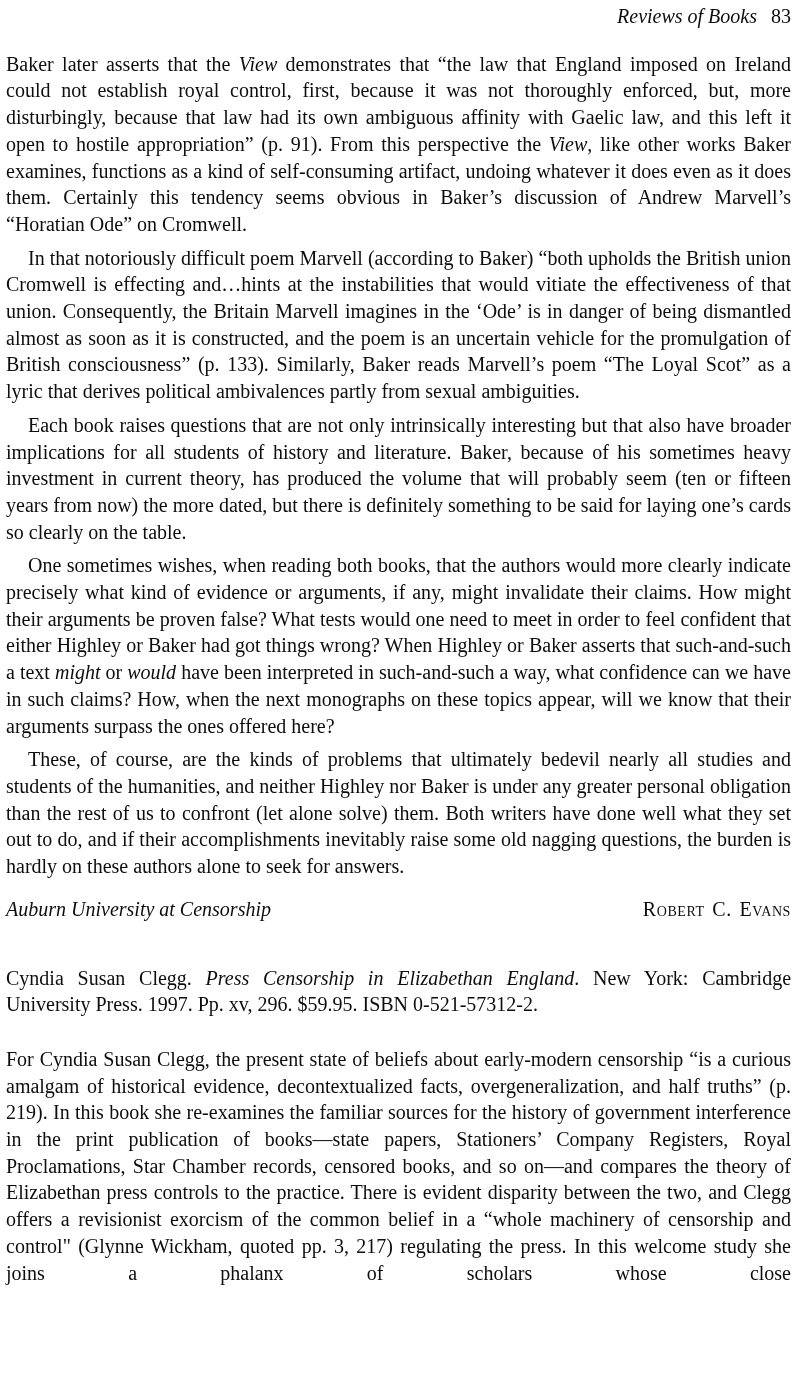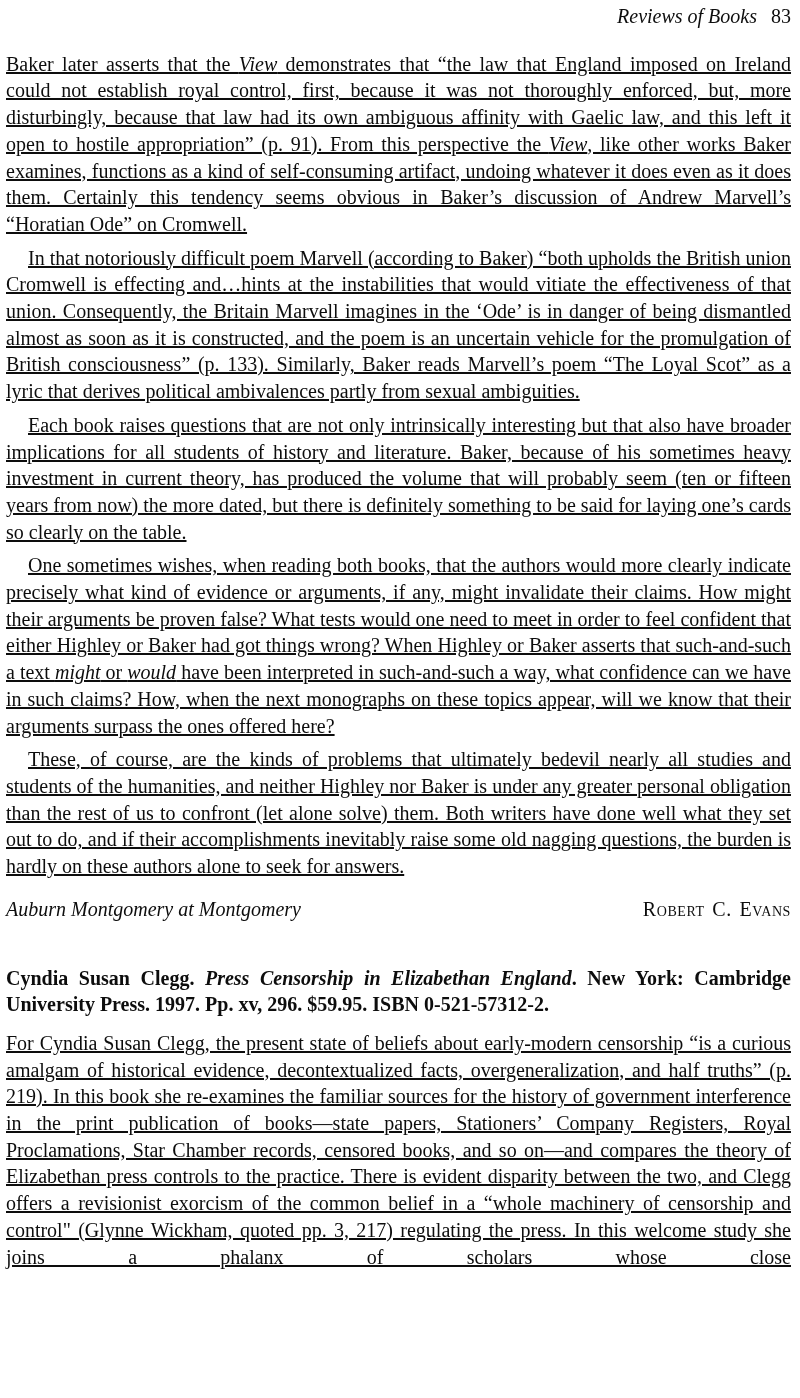--- a/index.html
+++ b/index.html
@@ -18,41 +18,40 @@
   }
   .it { font-style: italic; }
   .header {
     text-align: right;
     margin-bottom: 21px;
   }
   .pagenum { margin-left: 14px; }
   .para {
     margin: 0;
     text-align: justify;
-    text-decoration: underline;
   }
   .para.indent { text-indent: 22px; margin-top: 7px; }
   .byline {
     display: flex;
     justify-content: space-between;
     align-items: baseline;
     margin-top: 16px;
   }
   .reviewer {
     font-variant: small-caps;
     letter-spacing: 0.6px;
     word-spacing: 2px;
     text-align: right;
   }
   .citation {
-    margin: 42px 0 12px 0;
+    margin: 42px 0 0 0;
     text-align: justify;
-    font-weight: bold;
   }
   .para.cont {
+    margin-top: 28px;
     text-align: justify;
     text-align-last: justify;
   }
 </style>
 </head>
 <body>
 
 <div class="page">
 
   <div class="header">
@@ -60,21 +59,21 @@
   </div>
 
   <section>
     <p class="para"><span>Baker later asserts that the </span><span class="it">View</span><span> demonstrates that “the law that England imposed on Ireland could not establish royal control, first, because it was not thoroughly enforced, but, more disturbingly, because that law had its own ambiguous affinity with Gaelic law, and this left it open to hostile appropriation” (p. 91). From this perspective the </span><span class="it">View</span><span>, like other works Baker examines, functions as a kind of self-consuming artifact, undoing whatever it does even as it does them. Certainly this tendency seems obvious in Baker’s discussion of Andrew Marvell’s “Horatian Ode” on Cromwell.</span></p>
     <p class="para indent"><span>In that notoriously difficult poem Marvell (according to Baker) “both upholds the British union Cromwell is effecting and…hints at the instabilities that would vitiate the effectiveness of that union. Consequently, the Britain Marvell imagines in the ‘Ode’ is in danger of being dismantled almost as soon as it is constructed, and the poem is an uncertain vehicle for the promulgation of British consciousness” (p. 133). Similarly, Baker reads Marvell’s poem “The Loyal Scot” as a lyric that derives political ambivalences partly from sexual ambiguities.</span></p>
     <p class="para indent"><span>Each book raises questions that are not only intrinsically interesting but that also have broader implications for all students of history and literature. Baker, because of his sometimes heavy investment in current theory, has produced the volume that will probably seem (ten or fifteen years from now) the more dated, but there is definitely something to be said for laying one’s cards so clearly on the table.</span></p>
     <p class="para indent"><span>One sometimes wishes, when reading both books, that the authors would more clearly indicate precisely what kind of evidence or arguments, if any, might invalidate their claims. How might their arguments be proven false? What tests would one need to meet in order to feel confident that either Highley or Baker had got things wrong? When Highley or Baker asserts that such-and-such a text </span><span class="it">might</span><span> or </span><span class="it">would</span><span> have been interpreted in such-and-such a way, what confidence can we have in such claims? How, when the next monographs on these topics appear, will we know that their arguments surpass the ones offered here?</span></p>
     <p class="para indent"><span>These, of course, are the kinds of problems that ultimately bedevil nearly all studies and students of the humanities, and neither Highley nor Baker is under any greater personal obligation than the rest of us to confront (let alone solve) them. Both writers have done well what they set out to do, and if their accomplishments inevitably raise some old nagging questions, the burden is hardly on these authors alone to seek for answers.</span></p>
 
     <div class="byline">
-      <span class="it">Auburn Montgomery at Montgomery</span>
+      <span class="it">Auburn University at Censorship</span>
       <span class="reviewer">Robert C. Evans</span>
     </div>
   </section>
 
   <section>
     <p class="citation"><span>Cyndia Susan Clegg. </span><span class="it">Press Censorship in Elizabethan England</span><span>. New York: Cambridge University Press. 1997. Pp. xv, 296. $59.95. ISBN 0-521-57312-2.</span></p>
     <p class="para cont"><span>For Cyndia Susan Clegg, the present state of beliefs about early-modern censorship “is a curious amalgam of historical evidence, decontextualized facts, overgeneralization, and half truths” (p. 219). In this book she re-examines the familiar sources for the history of government interference in the print publication of books—state papers, Stationers’ Company Registers, Royal Proclamations, Star Chamber records, censored books, and so on—and compares the theory of Elizabethan press controls to the practice. There is evident disparity between the two, and Clegg offers a revisionist exorcism of the common belief in a “whole machinery of censorship and control" (Glynne Wickham, quoted pp. 3, 217) regulating the press. In this welcome study she joins a phalanx of scholars whose close</span></p>
   </section>
 
 </div>

